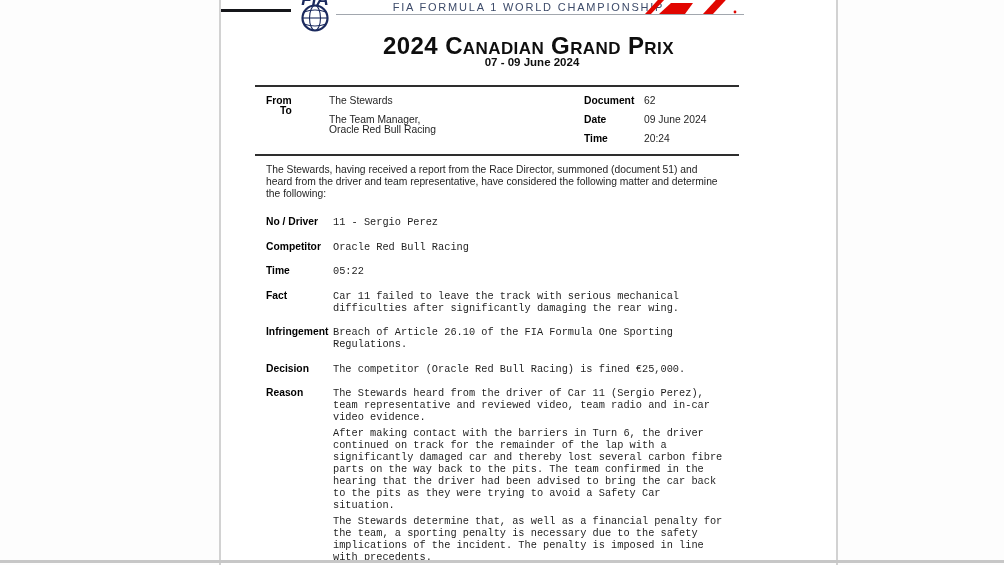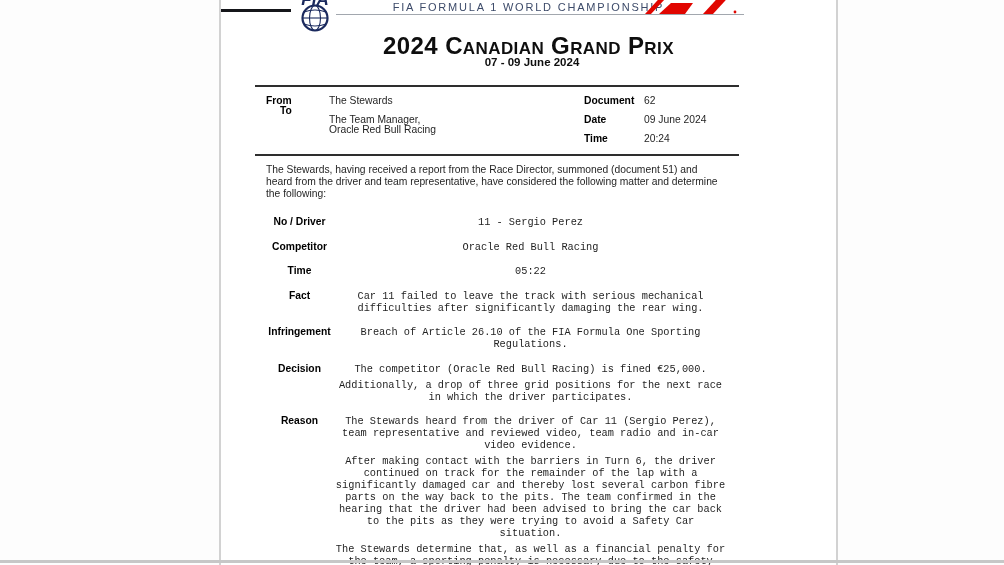--- a/index.html
+++ b/index.html
@@ -38,21 +38,21 @@
   .meta{position:absolute;top:0;left:0;width:484px;height:70px;}
   .meta span{position:absolute;white-space:nowrap;}
   .mlabel{font-weight:bold;color:#000;}
   .m-from-l{left:11px;top:10px;} .m-from-v{left:74px;top:10px;}
   .m-to-l{left:11px;top:20px;margin-left:14px;}  .m-to-v1{left:74px;top:29px;} .m-to-v2{left:74px;top:39px;}
   .m-doc-l{left:329px;top:10px;} .m-doc-v{left:389px;top:10px;}
   .m-date-l{left:329px;top:29px;} .m-date-v{left:389px;top:29px;}
   .m-time-l{left:329px;top:48px;} .m-time-v{left:389px;top:48px;}
   .intro{position:absolute;left:11px;top:79px;width:455px;margin:0;}
   .fields{position:absolute;left:0;top:131px;width:484px;}
-  .field-row{display:flex;margin-bottom:8.5px;text-align:center;}
+  .field-row{display:flex;margin-bottom:8.5px;}
   .flabel{flex:0 0 78px;padding-left:11px;font-weight:bold;color:#000;}
   .fvalue{width:395px;}
   .fvalue p{margin:0 0 4px 0;font-family:Liberation Mono, monospace;}
   .bottom-bar{position:absolute;left:0;top:560px;width:1004px;height:3px;background:#c7c7c7;}
 </style>
 </head>
 <body>
 
 <div class="stage">
   <div class="page">
@@ -137,21 +137,20 @@
           <div class="flabel">Infringement</div>
           <div class="fvalue">
               <p>Breach of Article 26.10 of the FIA Formula One Sporting Regulations.</p>
             </div>
         </div>
 
         <div class="field-row">
           <div class="flabel">Decision</div>
           <div class="fvalue">
             <p>The competitor (Oracle Red Bull Racing) is fined €25,000.</p>
-            <p>Additionally, a drop of three grid positions for the next race in which the driver participates.</p>
           </div>
         </div>
 
         <div class="field-row">
           <div class="flabel">Reason</div>
           <div class="fvalue">
             <p>The Stewards heard from the driver of Car 11 (Sergio Perez), team representative and reviewed video, team radio and in-car video evidence.</p>
             <p>After making contact with the barriers in Turn 6, the driver continued on track for the remainder of the lap with a significantly damaged car and thereby lost several carbon fibre parts on the way back to the pits. The team confirmed in the hearing that the driver had been advised to bring the car back to the pits as they were trying to avoid a Safety Car situation.</p>
             <p>The Stewards determine that, as well as a financial penalty for the team, a sporting penalty is necessary due to the safety implications of the incident. The penalty is imposed in line with precedents.</p>
             <p>Competitors are reminded that they have the right to appeal certain decisions of the Stewards, in accordance with Article 15 of the FIA International Sporting Code and Chapter 4 of the FIA Judicial and Disciplinary Rules, within the applicable time limits.</p>

